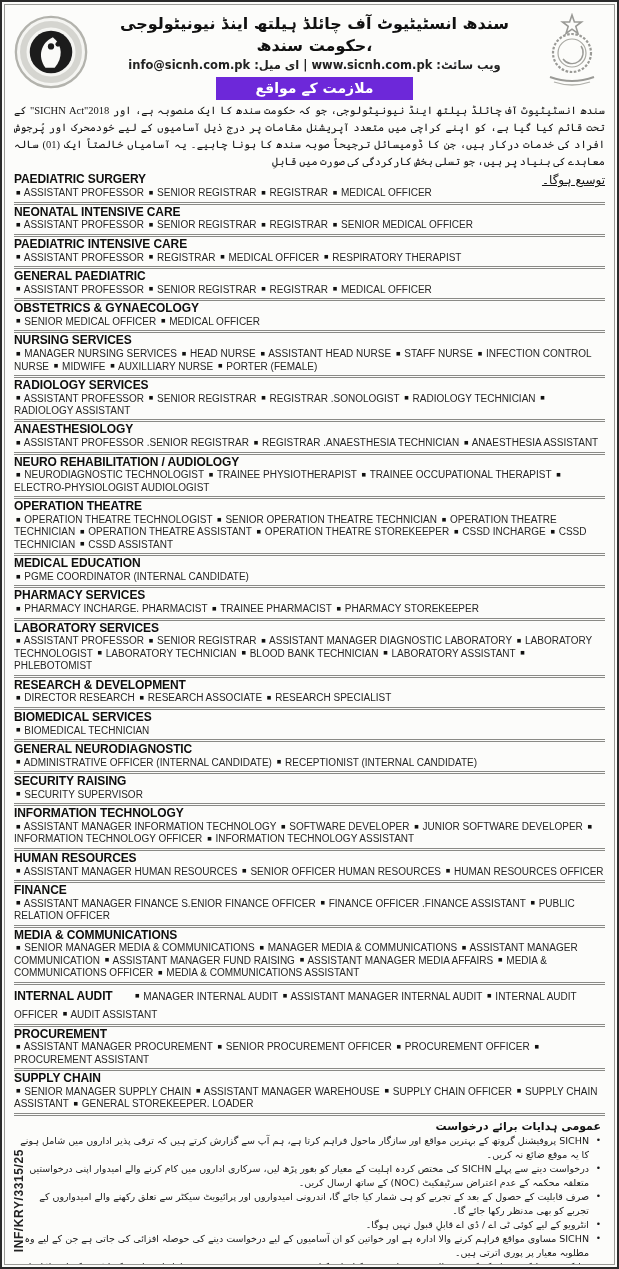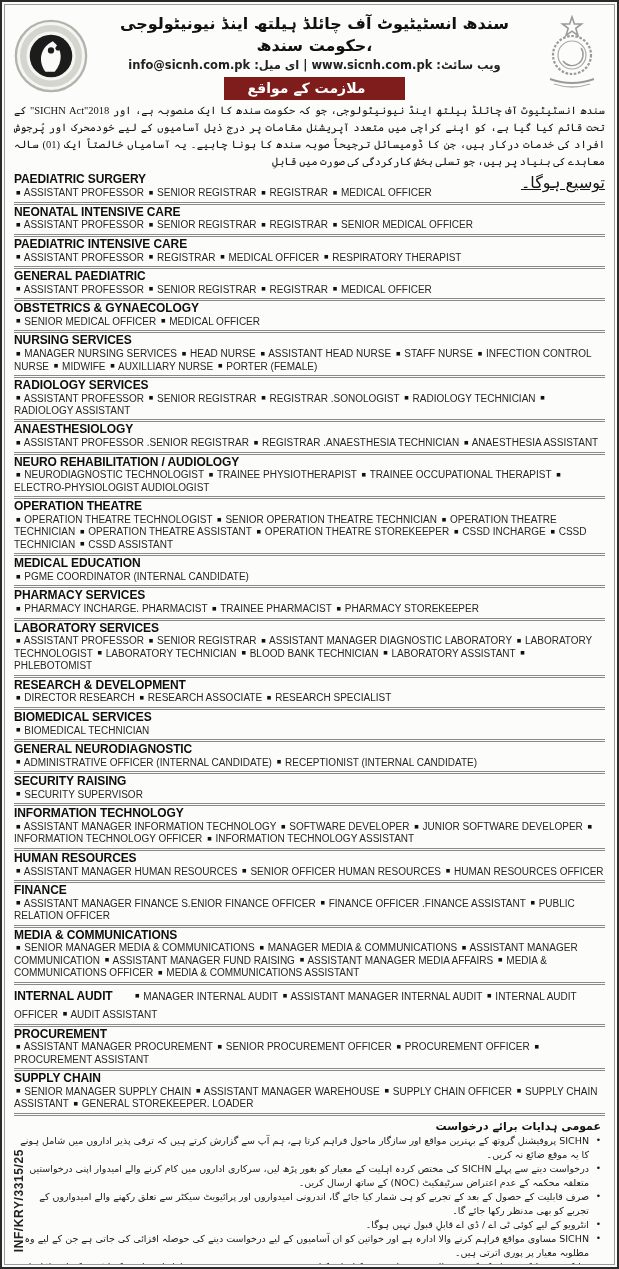--- a/index.html
+++ b/index.html
@@ -6,45 +6,45 @@
   .page{
     width:619px;height:1269px;box-sizing:border-box;
     border:2px solid #2b2b2b;background:#fcfcfa;position:relative;
     font-family:"Liberation Sans",sans-serif;color:#1a1a1a;overflow:hidden;
   }
   .inner{
     position:absolute;inset:2px;border:1px solid #9a9a96;
     padding:6px 9px 4px 9px;box-sizing:border-box;overflow:hidden;
   }
   
-  .header{display:flex;align-items:center;}
+  .header{display:flex;align-items:flex-start;}
   .logo-left{width:76px;flex:0 0 76px;padding-top:4px;}
   .crest-right{width:66px;flex:0 0 66px;text-align:center;padding-top:2px;}
   .head-center{flex:1;text-align:center;padding-top:2px;}
   .org-title{
     direction:rtl;font-family:"DejaVu Sans",sans-serif;font-weight:bold;
     font-size:16px;line-height:1.35;color:#111;
   }
   .contact-line{
     direction:rtl;font-family:"DejaVu Sans",sans-serif;font-weight:bold;
     font-size:11.5px;margin-top:2px;color:#222;
   }
   .banner{
-    display:inline-block;background:#7f1d1d;color:#fff;direction:rtl;
+    display:inline-block;background:#6d28d9;color:#fff;direction:rtl;
     font-family:"DejaVu Sans",sans-serif;font-weight:bold;font-size:14px;
-    padding:3px 40px 4px 24px;margin-top:5px;
+    padding:3px 40px 4px 40px;margin-top:5px;
   }
   
   .intro{
     direction:rtl;text-align:justify;font-family:Liberation Serif, serif;
     font-size:10.5px;line-height:1.6;margin-top:3px;color:#141414;
   }
   .intro-tail{
     float:right;direction:rtl;font-family:"DejaVu Sans",sans-serif;
-    font-size:16px;margin:1px 0 0 8px;color:#141414;text-decoration:underline;
+    font-size:12px;margin:1px 0 0 8px;color:#141414;text-decoration:underline;
   }
   
   .sections{margin-top:2px;}
   .dept{border-bottom:3px double #8a8a86;padding:1px 0 2px 0;}
   .dept-title{
     margin:0;font-size:12px;font-weight:bold;letter-spacing:-0.1px;
     line-height:1.15;color:#0e0e0e;
   }
   .dept-items{margin:0;font-size:10px;line-height:1.24;color:#262626;}
   .pos{white-space:normal;}

